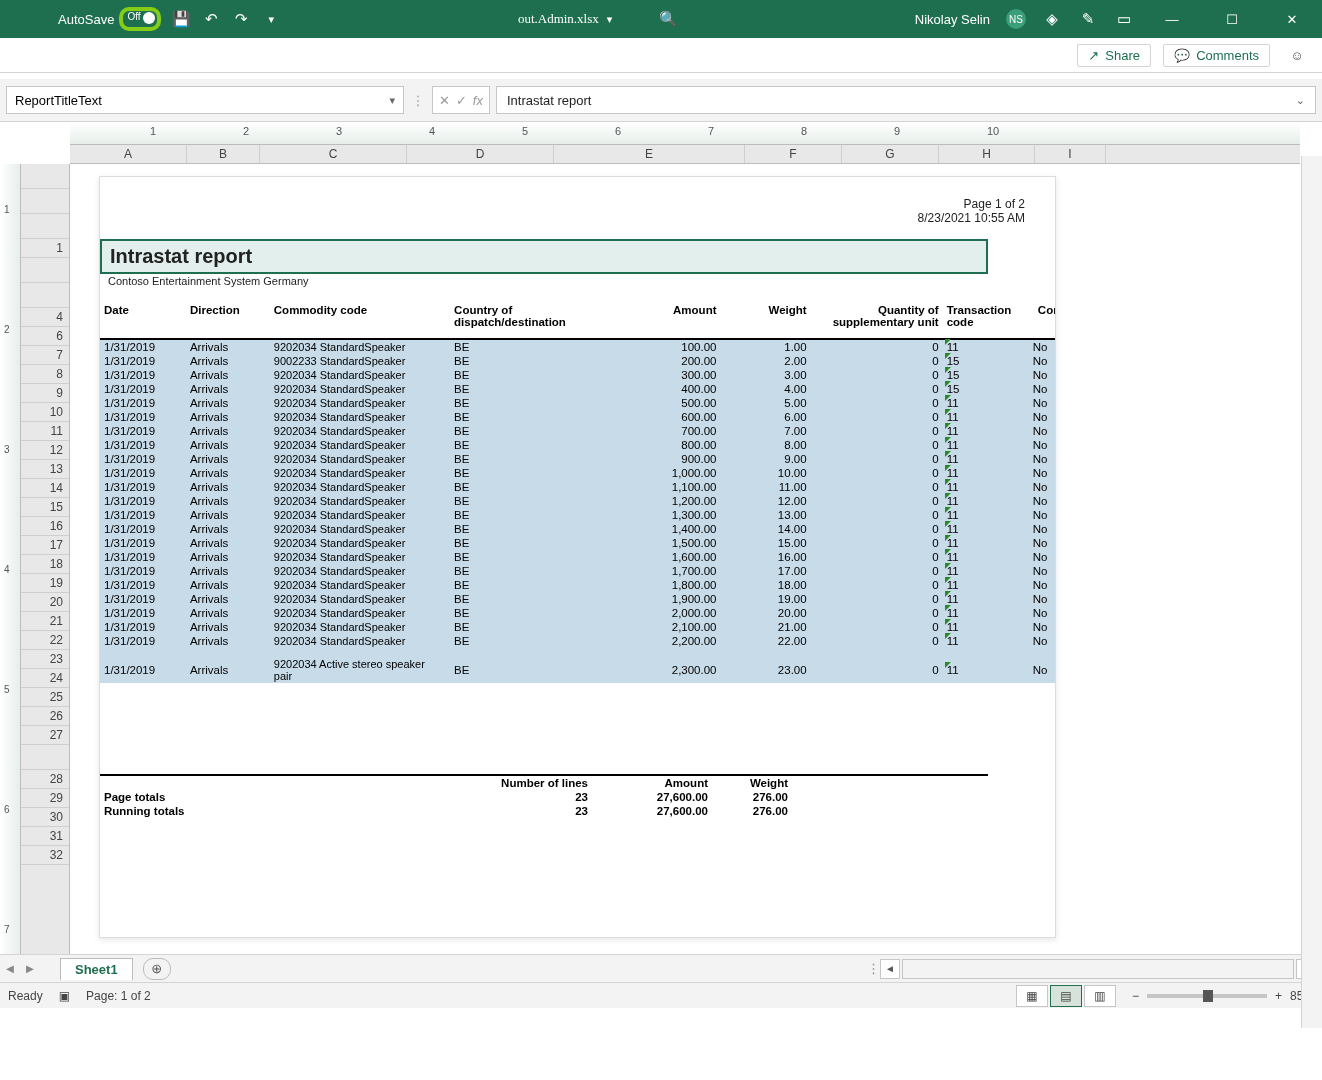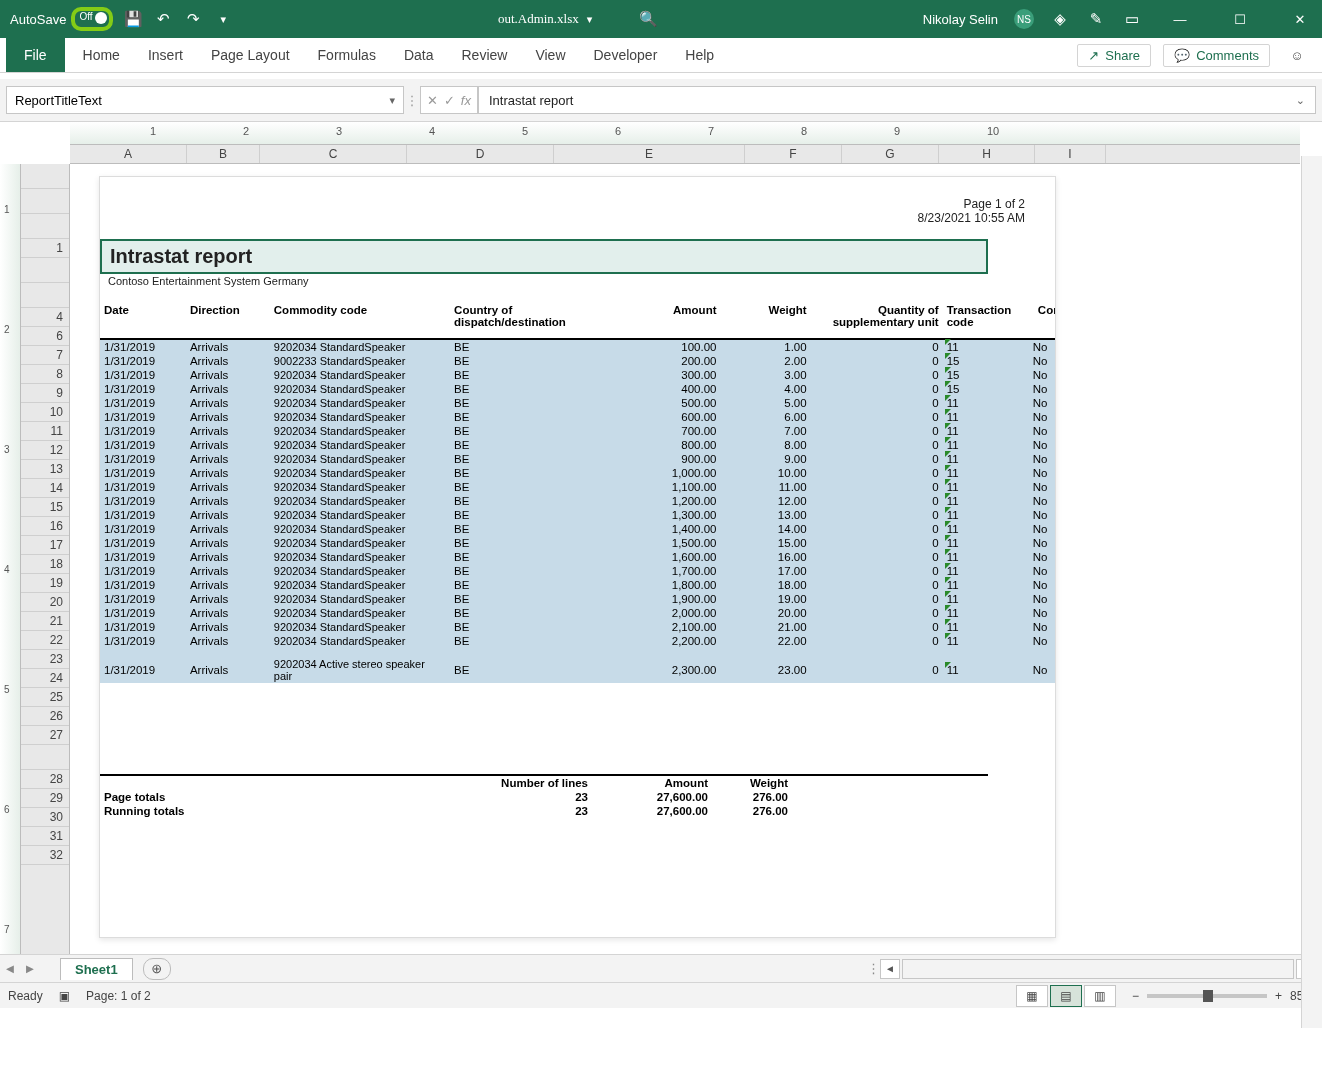--- a/index.html
+++ b/index.html
@@ -1,41 +1,41 @@
 <!DOCTYPE html>
 <html><head>
 <meta charset="utf-8">
 <style>
 html,body{margin:0;padding:0;font-family:"Segoe UI",Arial,sans-serif;font-size:13px;background:#fff;overflow:hidden;}
 body{width:1322px;height:1080px;position:relative;}
 
 .titlebar{height:38px;background:#1e6f4f;display:flex;align-items:center;color:#fff;font-size:13px;}
-.titlebar .left,.titlebar .center,.titlebar .right{display:flex;align-items:center;height:100%;}
+.titlebar .left,.titlebar .center,.titlebar .right{display:flex;align-items:center;height:100%;margin-left:48px;}
 .titlebar .left{gap:10px;padding-left:10px;}
 .titlebar .center{flex:1;justify-content:center;gap:8px;font-family:Liberation Serif, serif;}
-.titlebar .right{gap:16px;padding-right:0;}
+.titlebar .right{gap:16px;padding-right:8px;}
 .autosave{display:flex;align-items:center;gap:5px;}
 .toggle{width:34px;height:16px;border:4px solid #84cc16;border-radius:10px;position:relative;}
 .toggle-knob{position:absolute;right:2px;top:1px;width:12px;height:12px;border-radius:50%;background:#fff;}
 .toggle-lbl{position:absolute;left:4px;top:0;font-size:10px;color:#fff;}
 .tb-icon{width:20px;height:20px;display:flex;align-items:center;justify-content:center;color:#fff;font-size:15px;}
 .winbtn{width:44px;height:38px;display:flex;align-items:center;justify-content:center;color:#fff;}
 .user-badge{width:20px;height:20px;border-radius:50%;background:#3a9e7a;display:flex;align-items:center;justify-content:center;font-size:10px;color:#fff;}
 .doc-dd{font-size:11px;}
 
 .ribbon{height:34px;background:#fff;border-bottom:1px solid #d4d4d4;display:flex;align-items:stretch;}
 .ribbon-tabs{display:flex;align-items:stretch;gap:0;padding-left:6px;}
 .ribbon-tab{display:flex;align-items:center;padding:0 14px;font-size:14px;color:#444;}
 .ribbon-tab.file{color:#fff;background:#1e6f4f;padding:0 18px;margin-right:4px;}
 .ribbon-spacer{flex:1;}
 .ribbon-right{display:flex;align-items:center;gap:12px;padding-right:10px;}
 .ribbtn{display:flex;align-items:center;gap:6px;border:1px solid #d4d4d4;padding:3px 10px;border-radius:2px;font-size:13px;color:#1e6f4f;}
 .smiley{width:30px;display:flex;align-items:center;justify-content:center;color:#444;}
 
-.fbar{height:34px;background:#f3f3f3;border-bottom:1px solid #d4d4d4;display:flex;align-items:center;padding:4px 6px;margin-top:6px;}
+.fbar{height:34px;background:#f3f3f3;border-bottom:1px solid #d4d4d4;display:flex;align-items:center;padding:4px 6px;gap:6px;margin-top:6px;}
 .namebox{width:380px;height:26px;border:1px solid #c6c6c6;background:#fff;display:flex;align-items:center;padding:0 8px;justify-content:space-between;}
 .namebox .dd{color:#666;font-size:11px;}
 .fxdiv{width:16px;text-align:center;color:#999;}
 .fxbox-group{height:26px;border:1px solid #c6c6c6;background:#fff;display:flex;align-items:center;gap:6px;padding:0 6px;font-size:13px;color:#999;}
 .formula-input{flex:1;height:26px;border:1px solid #c6c6c6;background:#fff;display:flex;align-items:center;padding:0 10px;color:#222;}
 .formula-input .expand{margin-left:auto;color:#666;font-size:11px;}
 
 .ruler-h{height:22px;background:linear-gradient(#fff,#e6efe9);border-bottom:1px solid #bcbcbc;margin-left:70px;margin-right:22px;position:relative;font-size:11px;color:#555;}
 .ruler-h span{position:absolute;top:3px;}
 .colhdr-row{height:18px;display:flex;margin-left:70px;margin-right:22px;background:#e8e8e8;border-bottom:1px solid #bcbcbc;}
@@ -130,32 +130,20 @@
     <div class="tb-icon">◈</div>
     <div class="tb-icon">✎</div>
     <div class="tb-icon">▭</div>
     <div class="winbtn">—</div>
     <div class="winbtn">☐</div>
     <div class="winbtn">✕</div>
   </div>
 </div>
 
 <div class="ribbon">
-  <div class="ribbon-tabs" id="ribbon-tabs">
-      <div class="ribbon-tab file">File</div>
-      <div class="ribbon-tab">Home</div>
-      <div class="ribbon-tab">Insert</div>
-      <div class="ribbon-tab">Page Layout</div>
-      <div class="ribbon-tab">Formulas</div>
-      <div class="ribbon-tab">Data</div>
-      <div class="ribbon-tab">Review</div>
-      <div class="ribbon-tab">View</div>
-      <div class="ribbon-tab">Developer</div>
-      <div class="ribbon-tab">Help</div>
-    </div>
   <div class="ribbon-spacer"></div>
   <div class="ribbon-right">
     <div class="ribbtn">
         <span>↗</span>
         <span>Share</span>
       </div>
     <div class="ribbtn">
         <span>💬</span>
         <span>Comments</span>
       </div>

